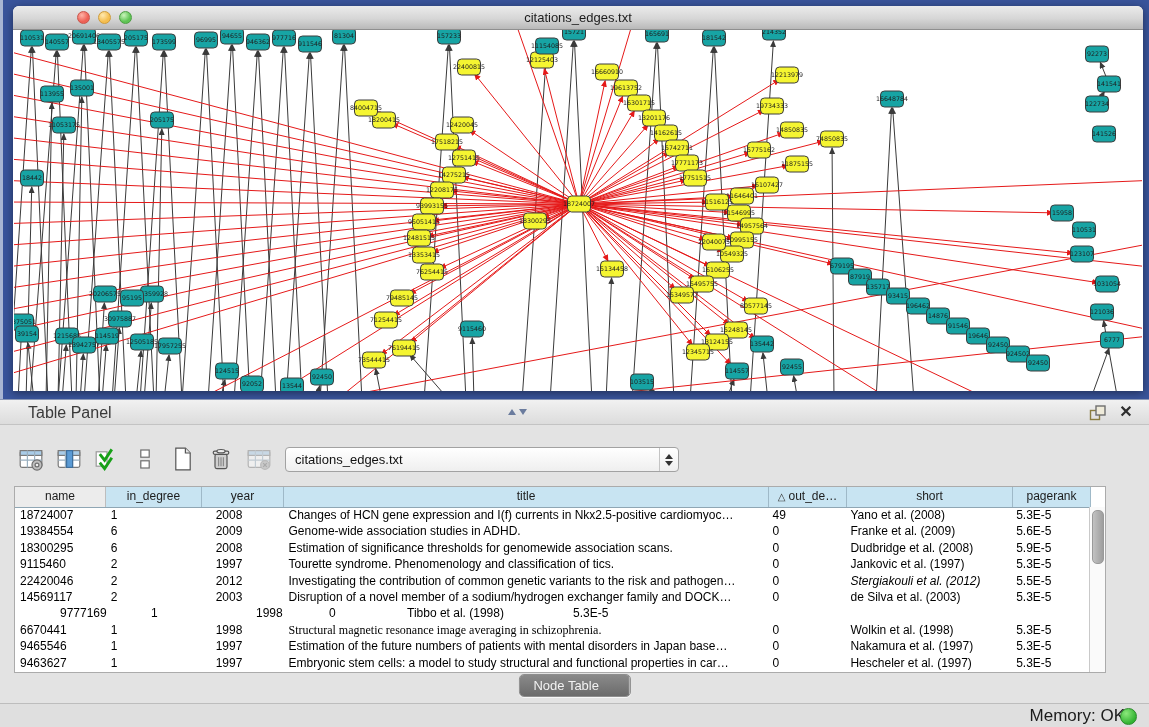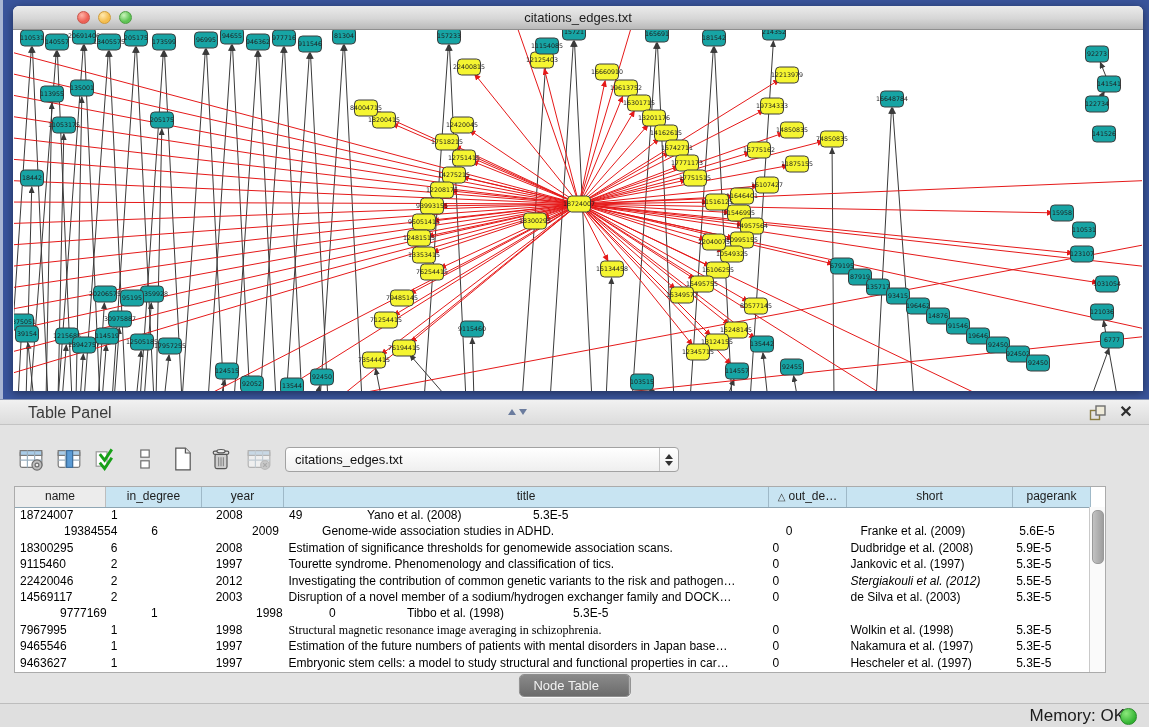--- a/index.html
+++ b/index.html
@@ -817,26 +817,27 @@
           <div class="th" style="width: 485px;"><span>title</span></div>
           <div class="th" style="width: 78px; text-align: center;"><span class="sort">△</span><span>out_de…</span></div>
           <div class="th" style="width: 166px;"><span>short</span></div>
           <div class="th" style="width: 78px;"><span>pagerank</span></div>
         </div>
       <div id="tbody">
           <div class="tr">
             <div class="td" style="width: 91px;">18724007</div>
             <div class="td" style="width: 96px;">1</div>
             <div class="td" style="width: 82px; padding-left: 14px;">2008</div>
+            <div class="td" style="width: 485px;">Changes of HCN gene expression and I(f) currents in Nkx2.5-positive cardiomyoc…</div>
             <div class="td" style="width: 78px;">49</div>
             <div class="td" style="width: 166px;">Yano et al. (2008)</div>
             <div class="td" style="width: 78px;">5.3E-5</div>
           </div>
           <div class="tr">
-            <div class="td" style="width: 91px; margin-left: 44px;">19384554</div>
+            <div class="td" style="width: 91px;">19384554</div>
             <div class="td" style="width: 96px;">6</div>
             <div class="td" style="width: 82px; padding-left: 14px;">2009</div>
             <div class="td" style="width: 485px;">Genome-wide association studies in ADHD.</div>
             <div class="td" style="width: 78px;">0</div>
             <div class="td" style="width: 166px;">Franke et al. (2009)</div>
             <div class="td" style="width: 78px;">5.6E-5</div>
           </div>
           <div class="tr">
             <div class="td" style="width: 91px;">18300295</div>
             <div class="td" style="width: 96px;">6</div>
@@ -875,21 +876,21 @@
           </div>
           <div class="tr">
             <div class="td" style="width: 91px; margin-left: 40px;">9777169</div>
             <div class="td" style="width: 96px;">1</div>
             <div class="td" style="width: 82px; padding-left: 14px;">1998</div>
             <div class="td" style="width: 78px;">0</div>
             <div class="td" style="width: 166px;">Tibbo et al. (1998)</div>
             <div class="td" style="width: 78px;">5.3E-5</div>
           </div>
           <div class="tr">
-            <div class="td" style="width: 91px;">7967995</div>
+            <div class="td" style="width: 91px;">6670441</div>
             <div class="td" style="width: 96px;">1</div>
             <div class="td" style="width: 82px; padding-left: 14px;">1998</div>
             <div class="td" style="width: 485px; font-family: Liberation Serif, serif;">Structural magnetic resonance image averaging in schizophrenia.</div>
             <div class="td" style="width: 78px;">0</div>
             <div class="td" style="width: 166px;">Wolkin et al. (1998)</div>
             <div class="td" style="width: 78px;">5.3E-5</div>
           </div>
           <div class="tr">
             <div class="td" style="width: 91px;">9465546</div>
             <div class="td" style="width: 96px;">1</div>

